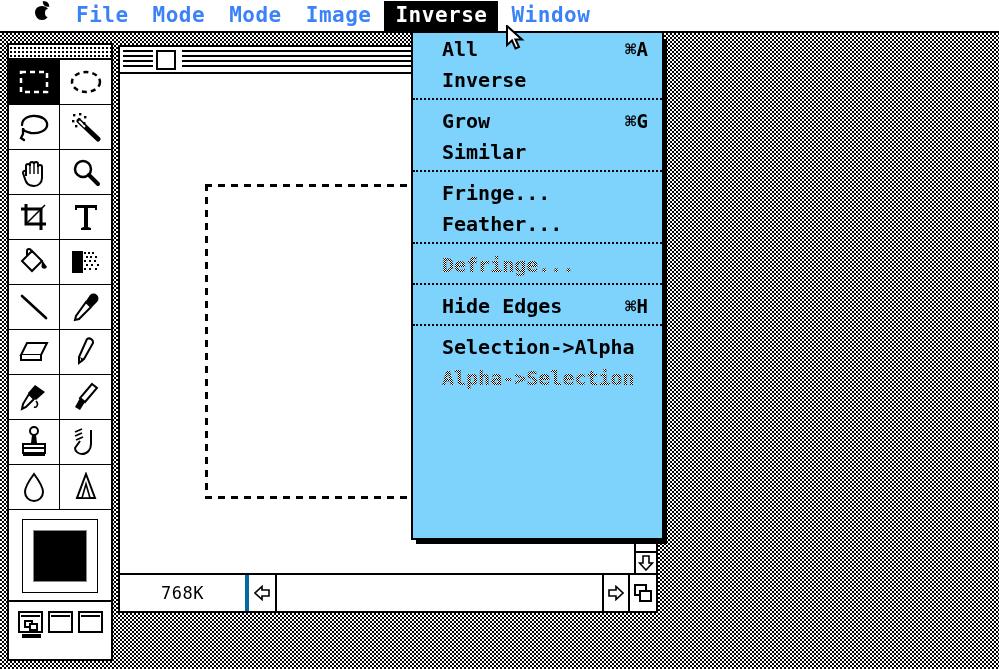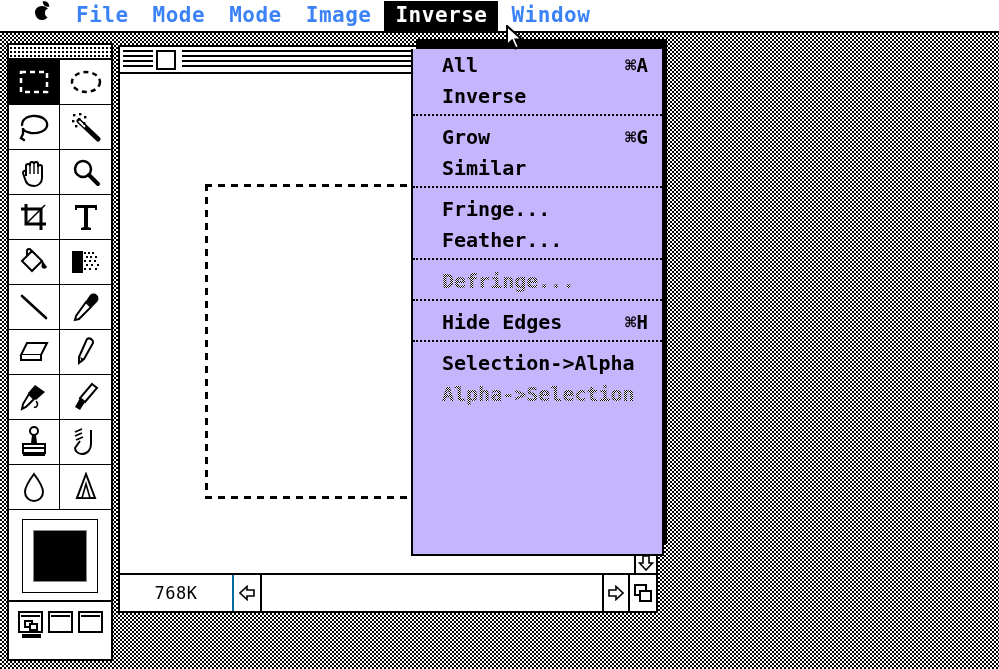--- a/index.html
+++ b/index.html
@@ -308,25 +308,25 @@
   
   #statusbar {
     position: absolute;
     left: 0; right: 0; bottom: 0;
     height: 38px;
     border-top: 2px solid #000;
     display: flex;
     background: #fff;
   }
   #mem-field {
-    width: 114px;
+    width: 129px;
     display: flex;
     align-items: center;
     justify-content: center;
-    border-right: 2px solid #0369a1;
+    border-right: 4px solid #0369a1;
     font-family: "DejaVu Sans Mono", monospace;
     font-size: 17px;
     color: #000;
     letter-spacing: 0.5px;
   }
   .h-arrow {
     width: 28px;
     display:flex; align-items:center; justify-content:center;
     border-right: 2px solid #000;
   }
@@ -343,25 +343,24 @@
     position: absolute;
     left: 416px; top: 39px;
     width: 251px; height: 505px;
     background: #000;
     z-index: 48;
   }
   #dropdown {
     position: absolute;
     left: 411px; top: 33px;
     width: 253px; height: 507px;
-    background: #c4b5fd;
+    background: #7dd3fc;
     border: 2px solid #000;
     border-top: none;
     z-index: 50;
-    margin-top: 16px;
   }
   .mi {
     height: 31px;
     display: flex;
     align-items: center;
     padding: 0 0 0 29px;
     position: relative;
   }
   .mi-label {
     font-family: "DejaVu Sans Mono", monospace;

